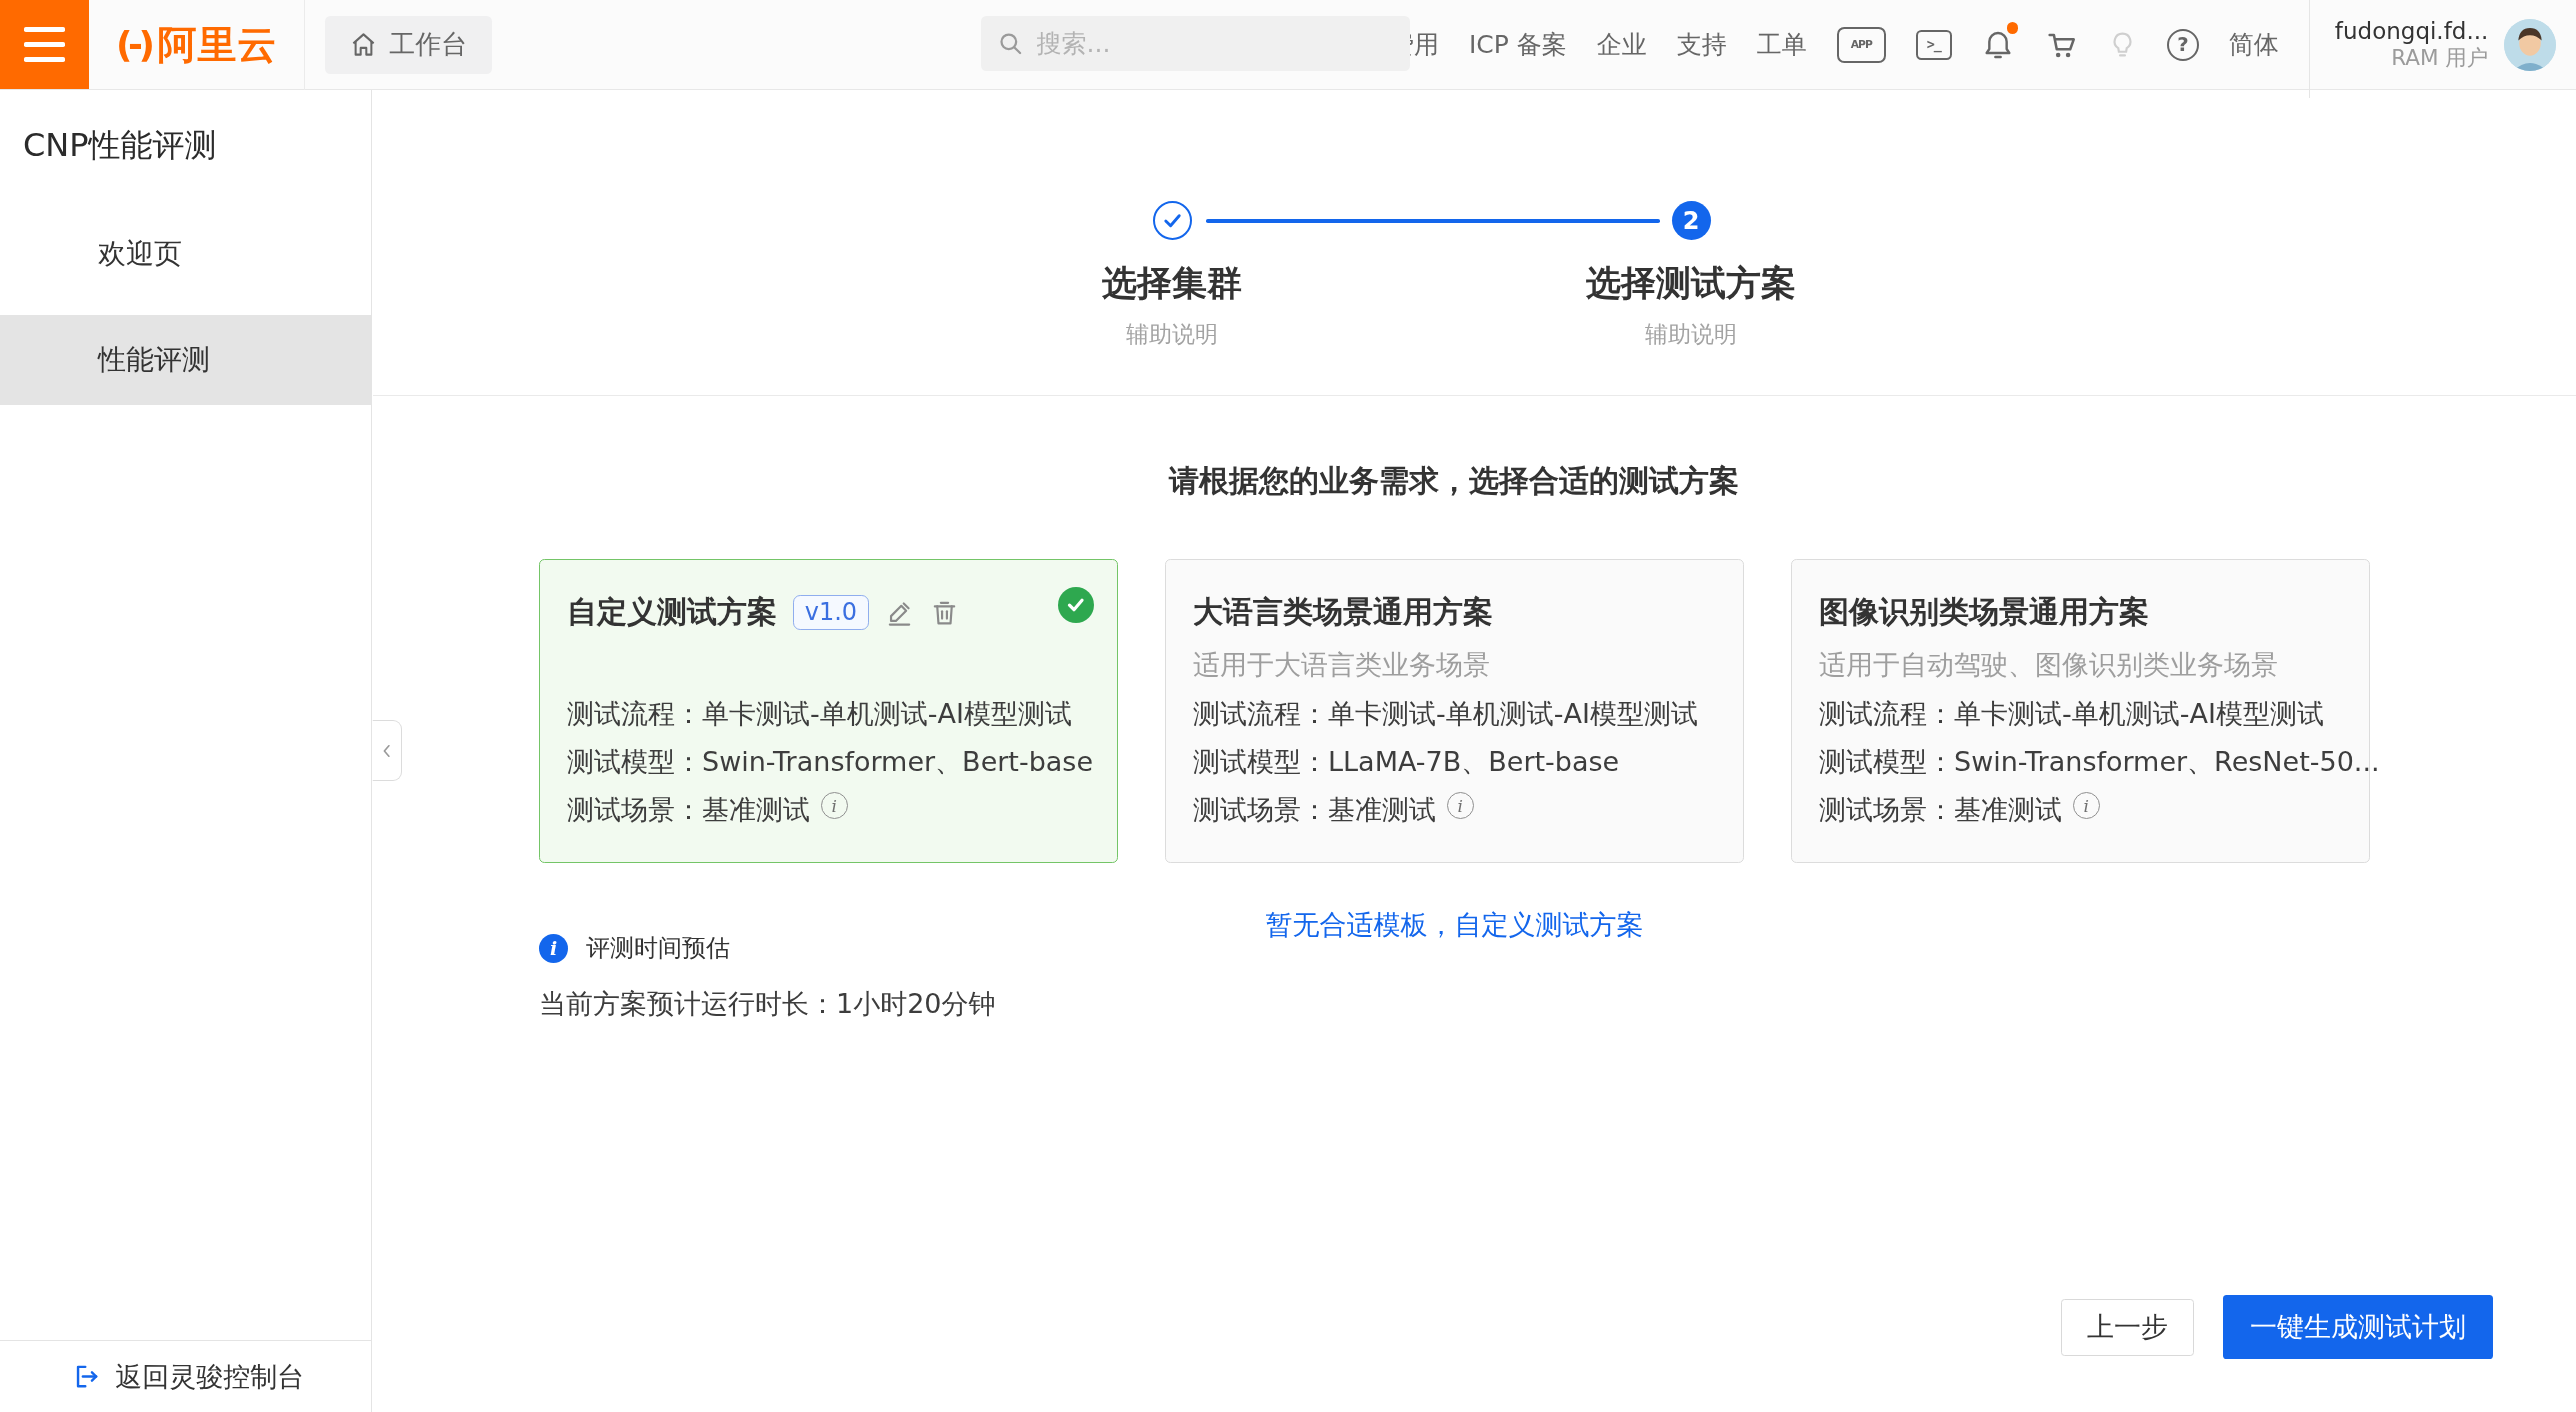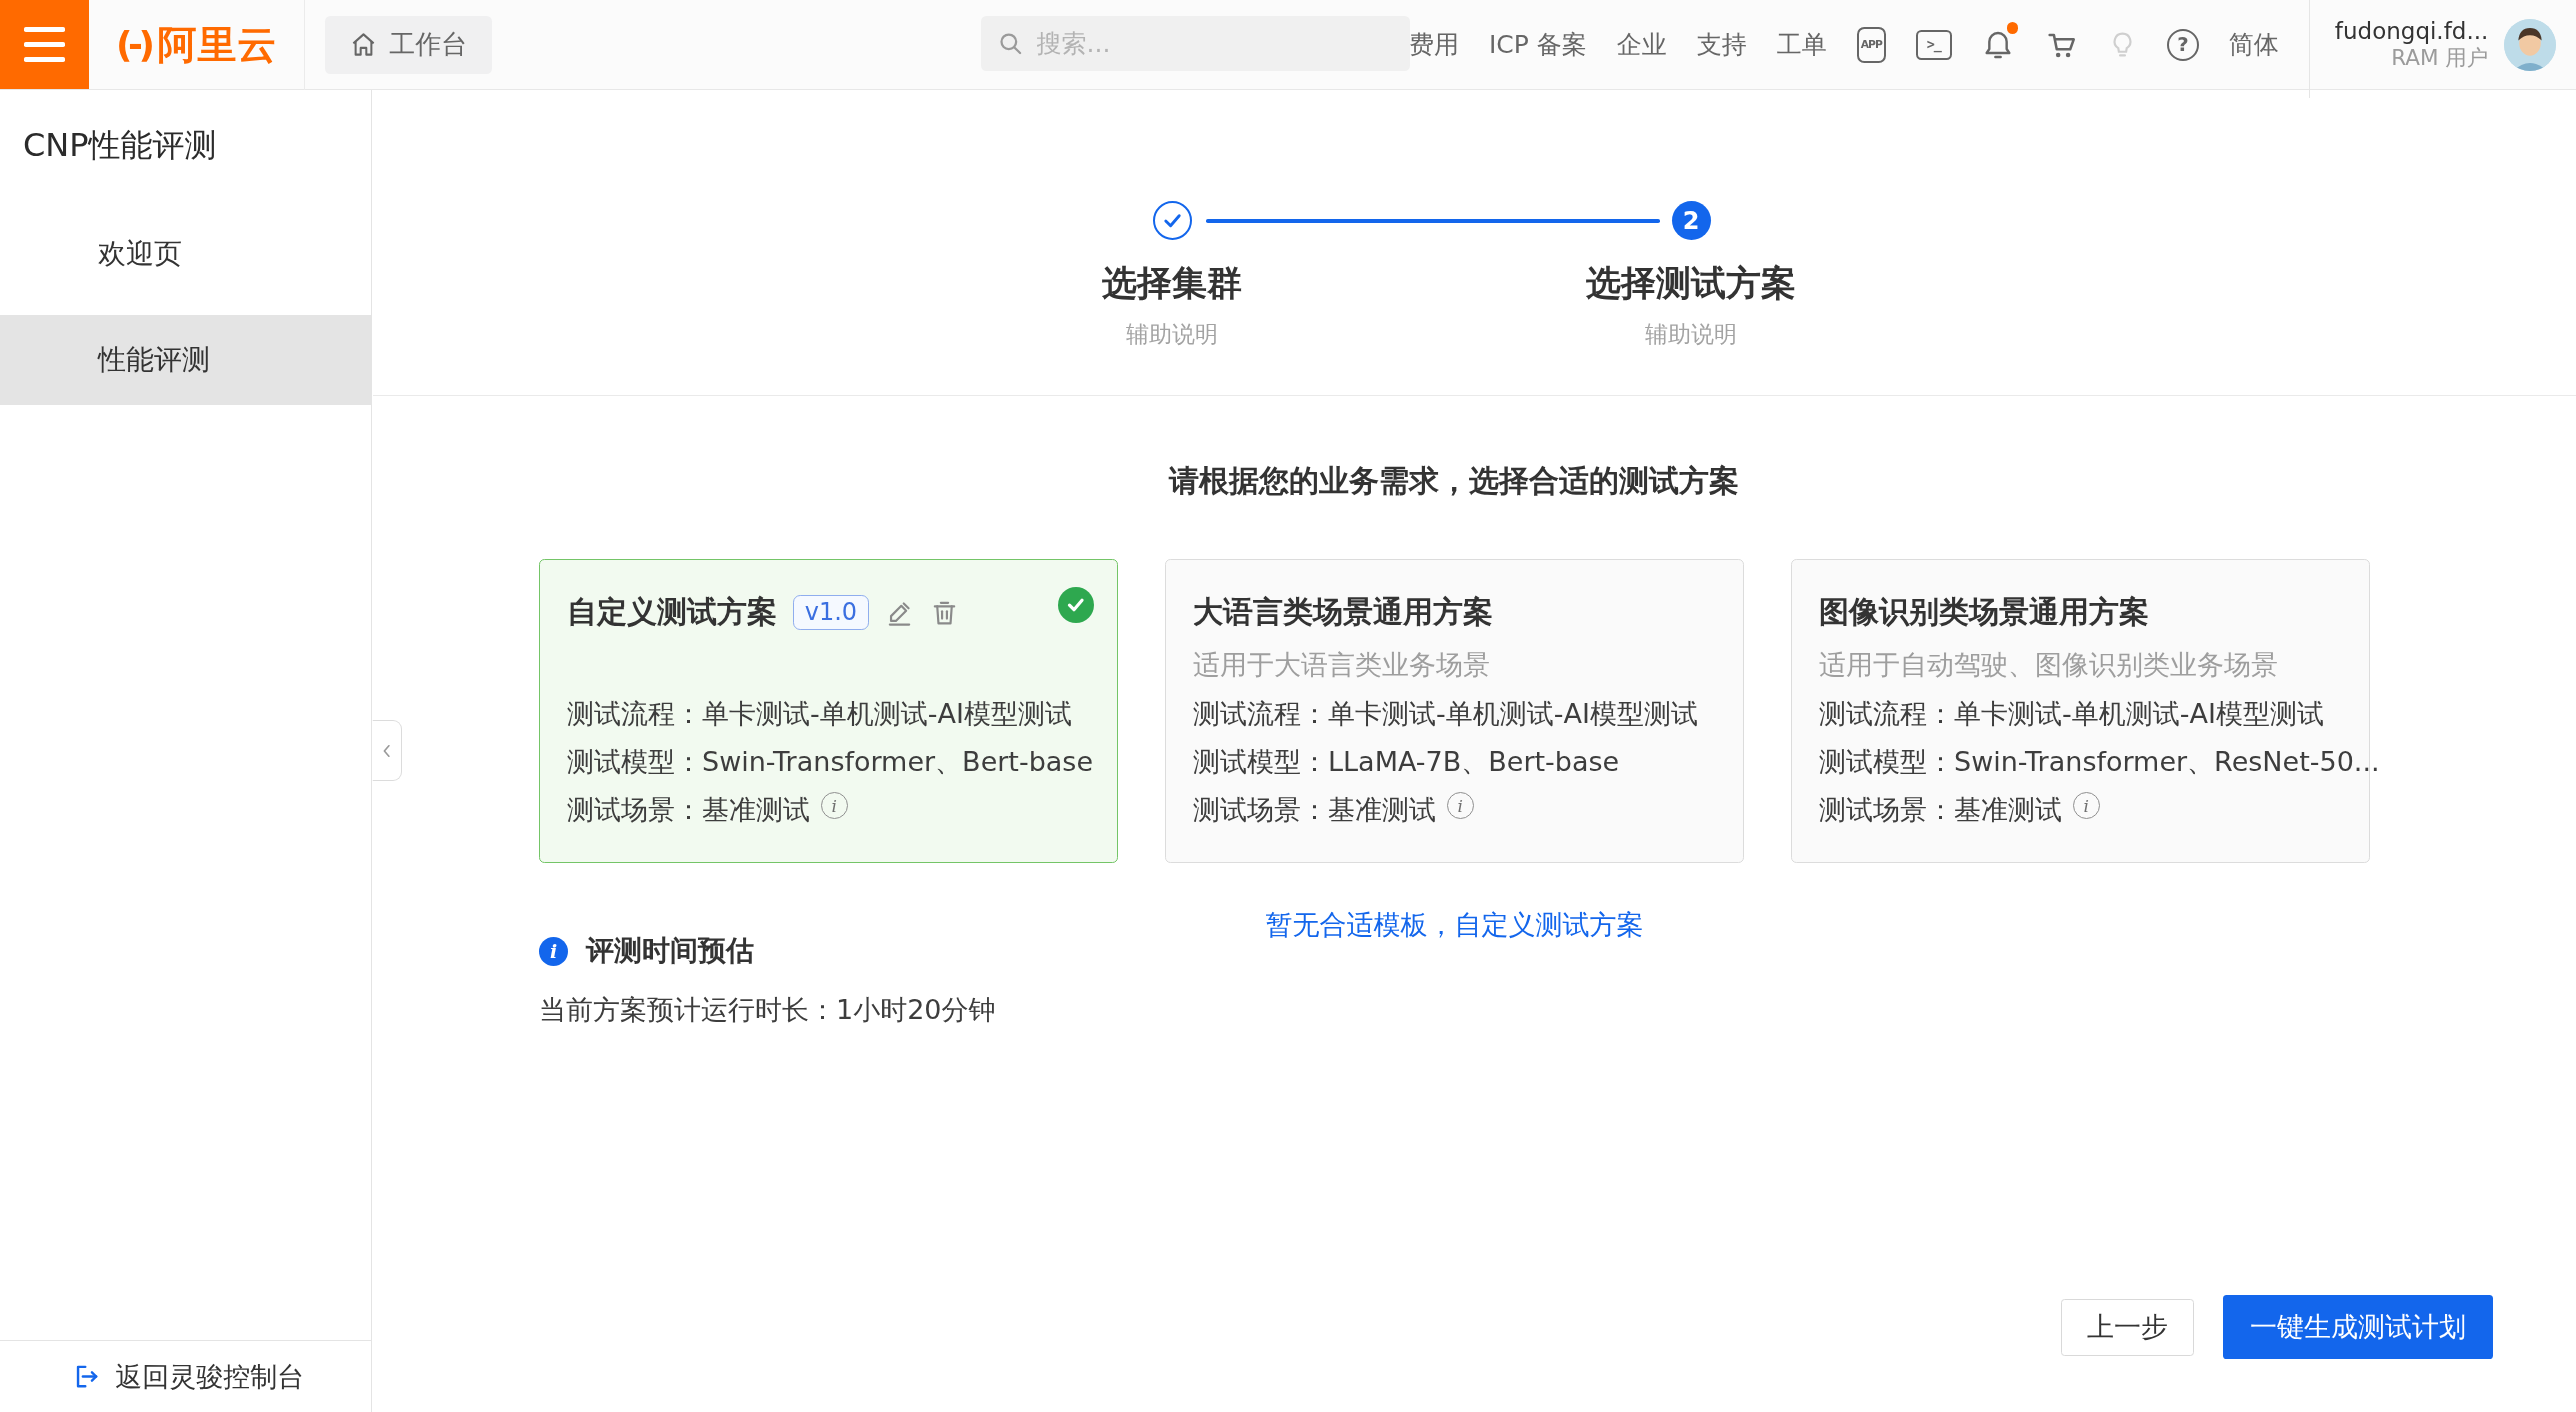--- a/index.html
+++ b/index.html
@@ -39,21 +39,21 @@
     font-size:25px; color:#333; font-family:inherit;
   }
   .searchbox input::placeholder { color:#b3b3b3; }
   .tb-right {
     margin-left:auto; display:flex; align-items:center; gap:30px;
     padding-right:19.7px; font-size:25px; color:#666;
   }
   .tb-text { cursor:pointer; white-space:nowrap; }
   .tb-icon { position:relative; display:flex; align-items:center; justify-content:center; cursor:pointer; color:#666; }
   .app-frame {
-    width:29px; height:36px; border:2.7px solid #666; border-radius:7.2px;
+    width:49px; height:36px; border:2.7px solid #666; border-radius:7.2px;
     display:flex; align-items:center; justify-content:center;
   }
   .app-frame span { font-size:10.7px; font-weight:bold; letter-spacing:-0.9px; }
   .term-frame {
     width:36px; height:30px; border:2.7px solid #666; border-radius:5.4px;
     display:flex; align-items:center; justify-content:center;
   }
   .term-frame span { font-size:13.4px; font-weight:bold; font-family:"DejaVu Sans Mono",monospace; letter-spacing:-0.9px; }
   .bell-dot { position:absolute; top:-6.3px; right:-4.5px; width:11.6px; height:11.6px; border-radius:50%; background:#FF6A00; }
   .help-frame {
@@ -148,21 +148,21 @@
     font-size:27px; color:#1366EC; cursor:pointer; white-space:nowrap;
   }
 
   .estimate { position:absolute; left:166px; top:842px; }
   .estimate-head { display:flex; align-items:center; gap:18px; }
   .info-filled {
     width:29px; height:29px; border-radius:50%; background:#1366EC; color:#fff;
     display:flex; align-items:center; justify-content:center;
     font-size:19px; font-weight:bold; font-family:"DejaVu Serif","Liberation Serif",serif; font-style:italic;
   }
-  .estimate-title { font-size:28px; font-weight:700; color:#333; }
+  .estimate-title { font-size:24px; font-weight:400; color:#333; }
   .estimate-text { margin-top:22px; font-size:27px; color:#3d3d3d; }
 
   .footer-buttons { position:absolute; right:83px; bottom:53px; display:flex; align-items:center; gap:29px; }
   .btn-prev {
     min-width:127px; height:57px; padding:0 25px; background:#fff; border:0.9px solid #d9d9d9; border-radius:3.6px;
     font-size:27px; color:#333; display:flex; align-items:center; justify-content:center; cursor:pointer;
     font-family:inherit;
   }
   .btn-generate {
     min-width:238px; height:64px; padding:0 27px; background:#1366EC; border:none; border-radius:3.6px;

